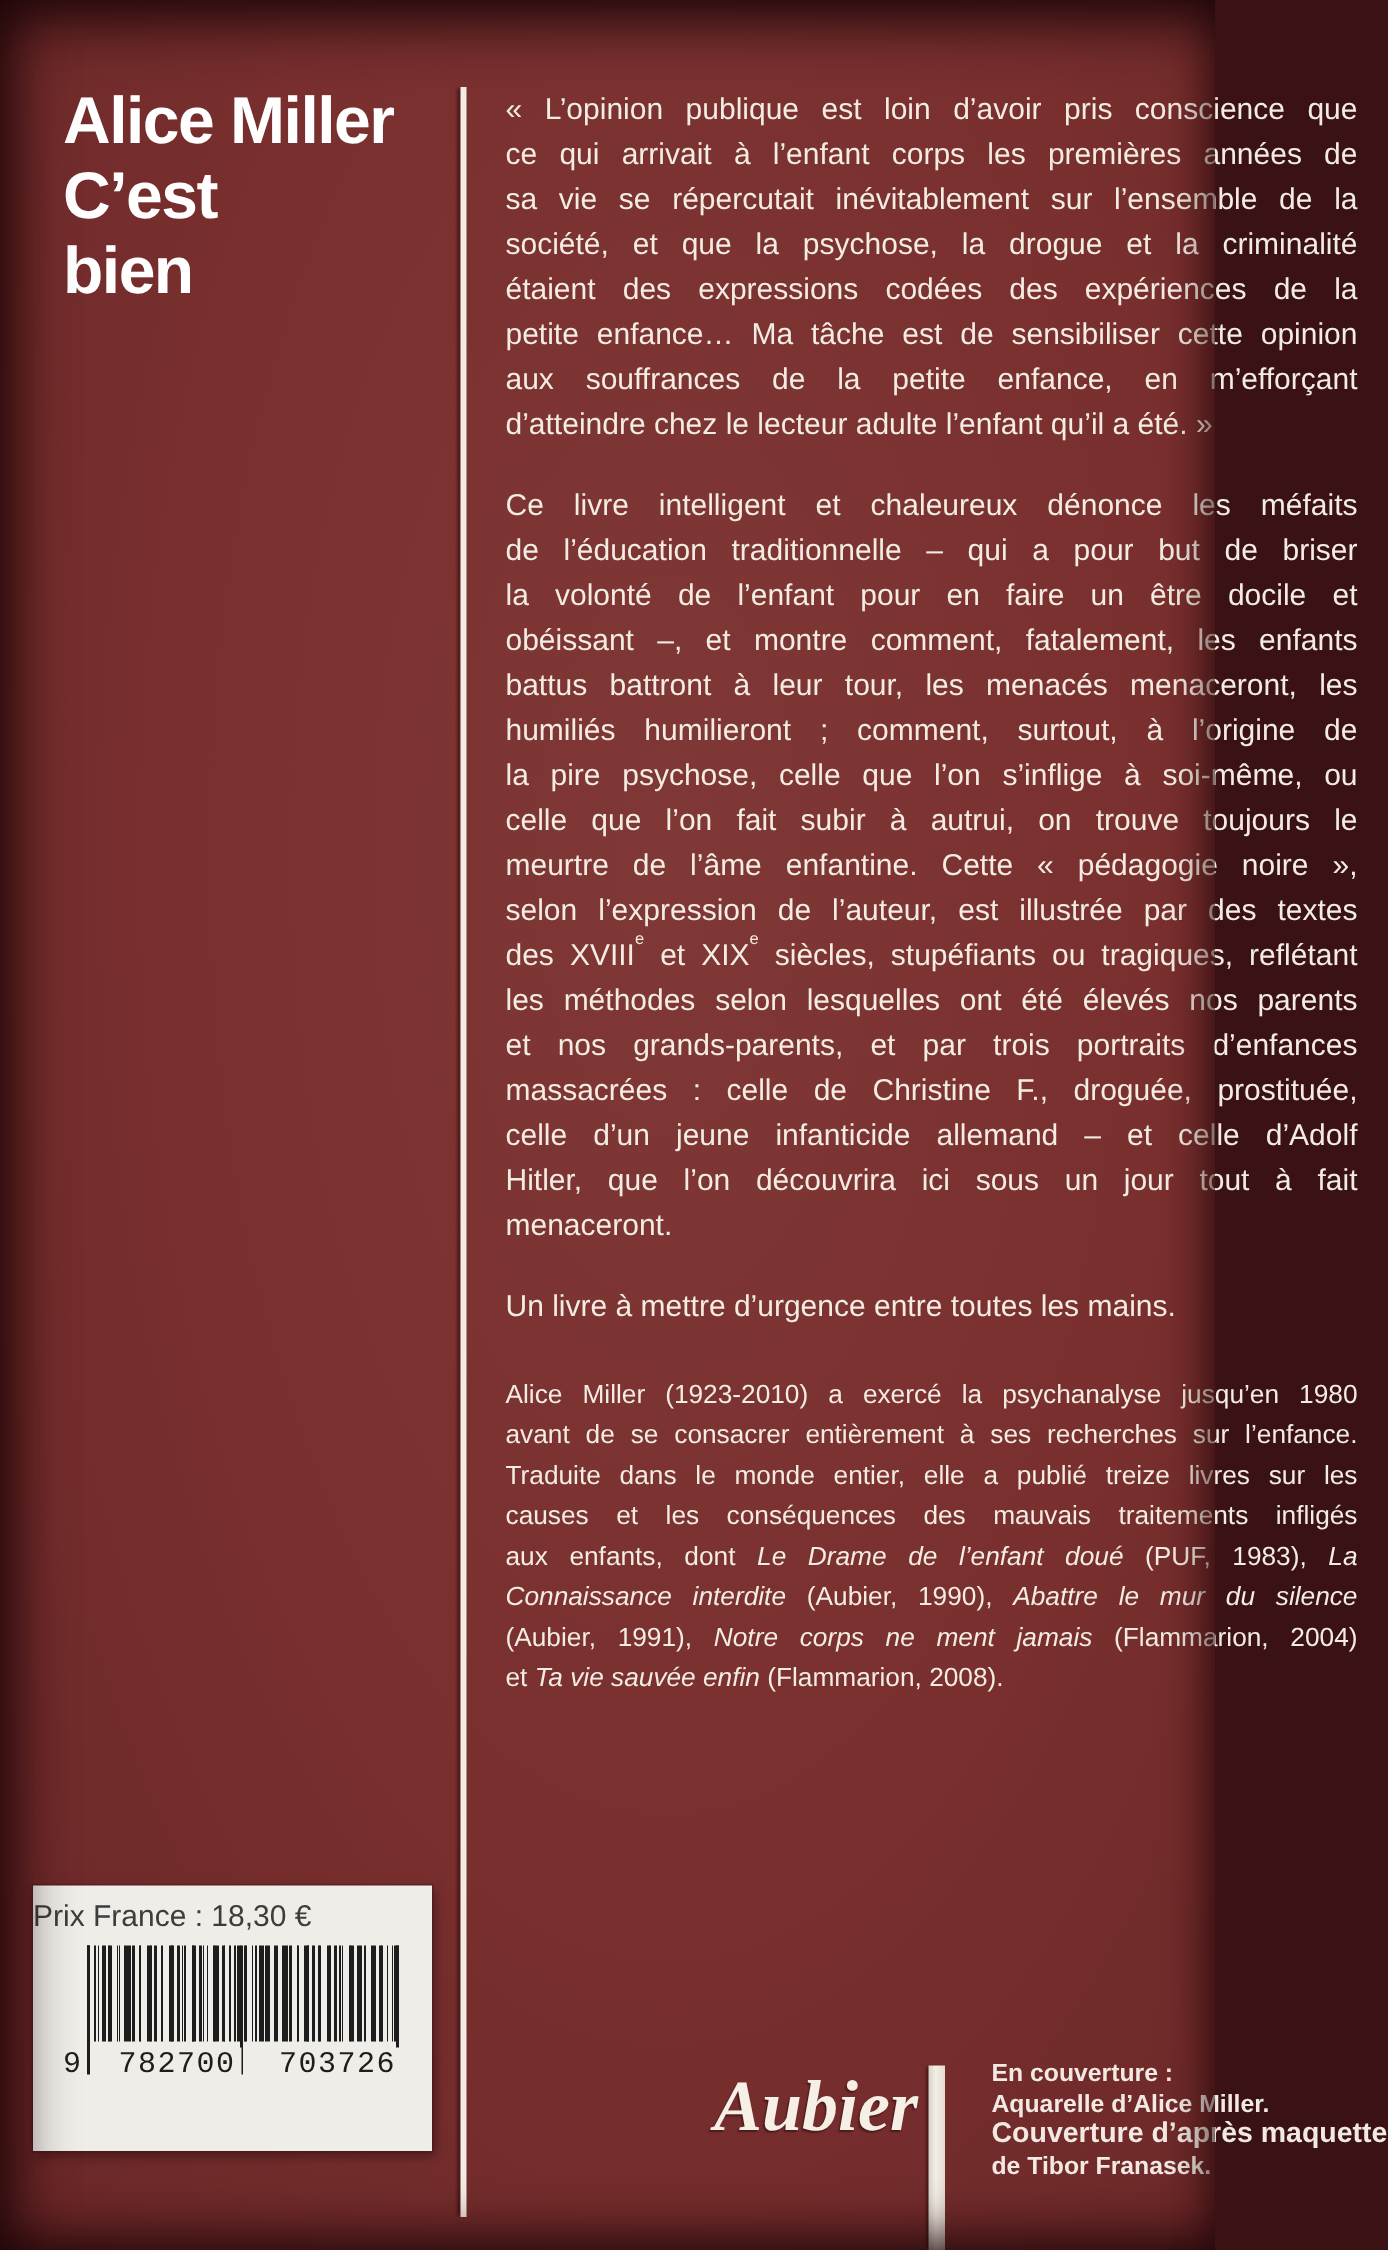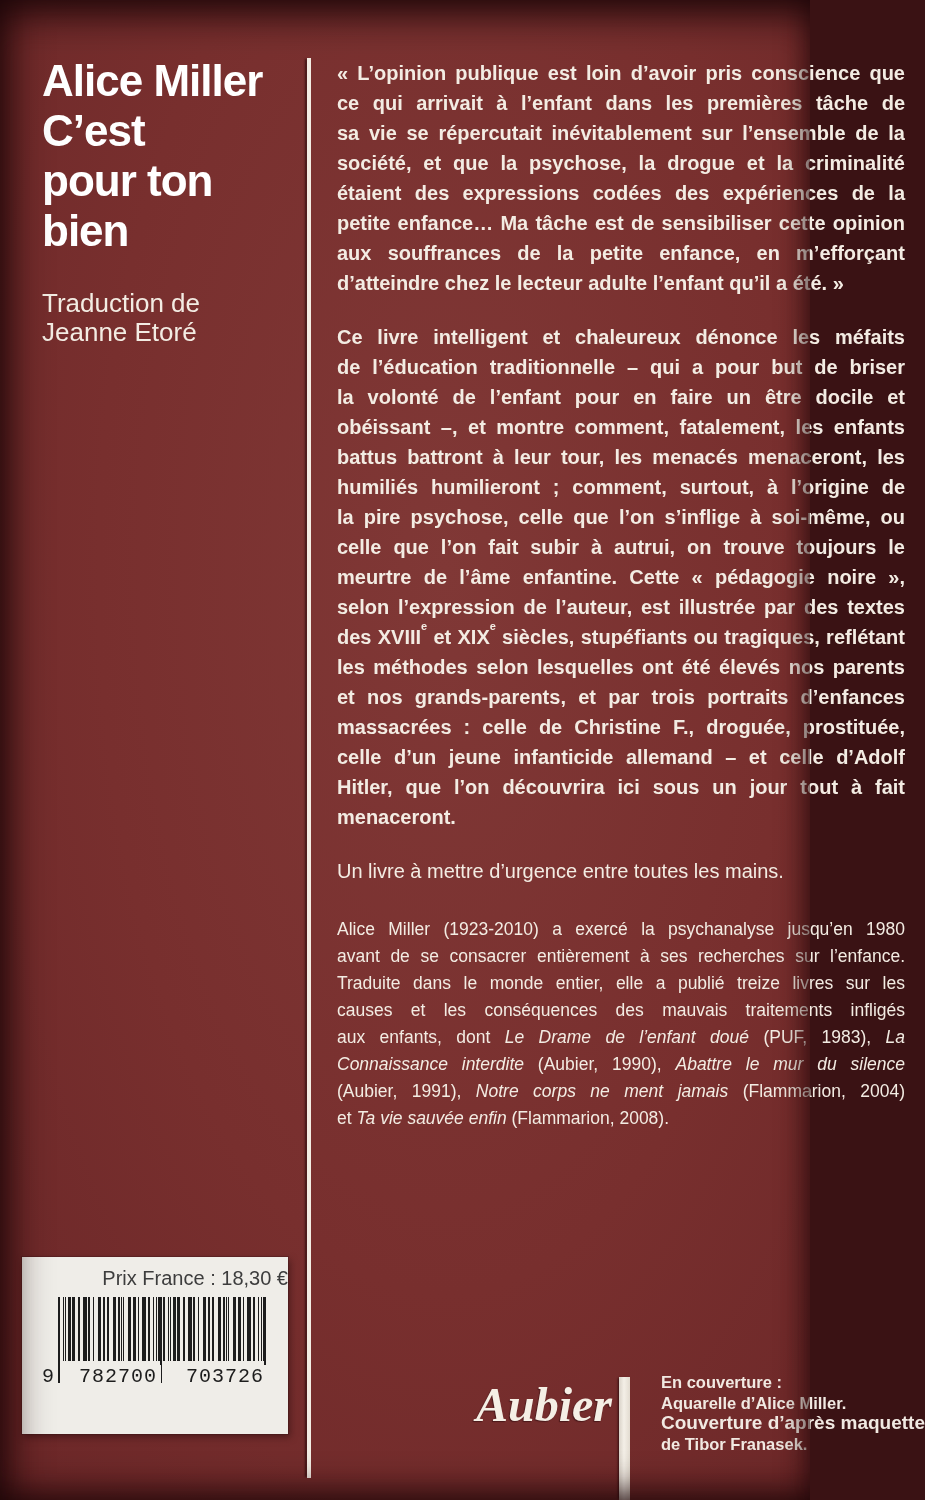--- a/index.html
+++ b/index.html
@@ -33,33 +33,33 @@
     background:var(--divider,#f3ece3);
     box-shadow:-3px 0 2px -1px rgba(45,12,14,.8);
   }
 
   
   .main-col{position:absolute;left:337px;top:58px;width:568px;}
   .para{margin:0 0 24px 0;}
   .pline{white-space:nowrap;}
   .justified .pline{text-align:justify;text-align-last:justify;}
   .justified .pline.last{text-align-last:left;}
-  .body-text .pline{font-size:20px;line-height:30px;font-weight:bold;}
+  .body-text .pline{font-size:20px;line-height:30px;}
   .desc{margin-top:16px;}
   .tagline{margin-top:20px;font-size:20px;line-height:30px;}
   .bio{margin-top:30px;}
   .bio .pline{font-size:17.5px;line-height:27px;}
   sup{font-size:.55em;vertical-align:text-top;line-height:0;}
 
   
   .price-box{
     position:absolute;left:22px;top:1257px;width:266px;height:177px;
     background:var(--price-box-bg,#efede8);
     box-shadow:0 0 0 1px rgba(60,20,22,.35), 2px 3px 7px rgba(35,9,11,.5);
-    text-align:right;color:var(--price-box-text,#3d3d3d);
+    text-align:left;color:var(--price-box-text,#3d3d3d);
     z-index:3;
   }
   .price-line{margin-top:9px;font-size:20px;line-height:25px;}
   .isbn-line{font-size:20px;line-height:25px;}
   .barcode{position:relative;width:226px;height:92px;margin:6px auto 0;}
   .bars{
     position:absolute;left:16px;right:2px;top:0;height:64px;
     background-image:
       repeating-linear-gradient(90deg, var(--barcode-ink,#1d1d1d) 0 2px, transparent 2px 5px, var(--barcode-ink,#1d1d1d) 5px 6px, transparent 6px 10px, var(--barcode-ink,#1d1d1d) 10px 13px, transparent 13px 15px),
       repeating-linear-gradient(90deg, var(--barcode-ink,#1d1d1d) 0 1px, transparent 1px 7px);
@@ -93,35 +93,30 @@
 </style>
 </head>
 <body>
 
 <div class="cover">
 
   <div class="title-block">
     <div class="author">Alice Miller</div>
     <div class="title">
         <div class="pline">C’est</div>
-        <div class="pline">pour ton</div>
         <div class="pline last">bien</div>
-      </div>
-    <div class="translation">
-        <div class="pline">Traduction de</div>
-        <div class="pline last">Jeanne Etoré</div>
       </div>
   </div>
 
   <div class="divider"></div>
 
   <div class="main-col">
     <div class="para body-text justified">
         <div class="pline">« L’opinion publique est loin d’avoir pris conscience que</div>
-        <div class="pline">ce qui arrivait à l’enfant dans les premières tâche de</div>
+        <div class="pline">ce qui arrivait à l’enfant corps les premières années de</div>
         <div class="pline">sa vie se répercutait inévitablement sur l’ensemble de la</div>
         <div class="pline">société, et que la psychose, la drogue et la criminalité</div>
         <div class="pline">étaient des expressions codées des expériences de la</div>
         <div class="pline">petite enfance… Ma tâche est de sensibiliser cette opinion</div>
         <div class="pline">aux souffrances de la petite enfance, en m’efforçant</div>
         <div class="pline last">d’atteindre chez le lecteur adulte l’enfant qu’il a été. »</div>
       </div>
     <div class="para body-text justified desc">
         <div class="pline">Ce livre intelligent et chaleureux dénonce les méfaits</div>
         <div class="pline">de l’éducation traditionnelle – qui a pour but de briser</div>

